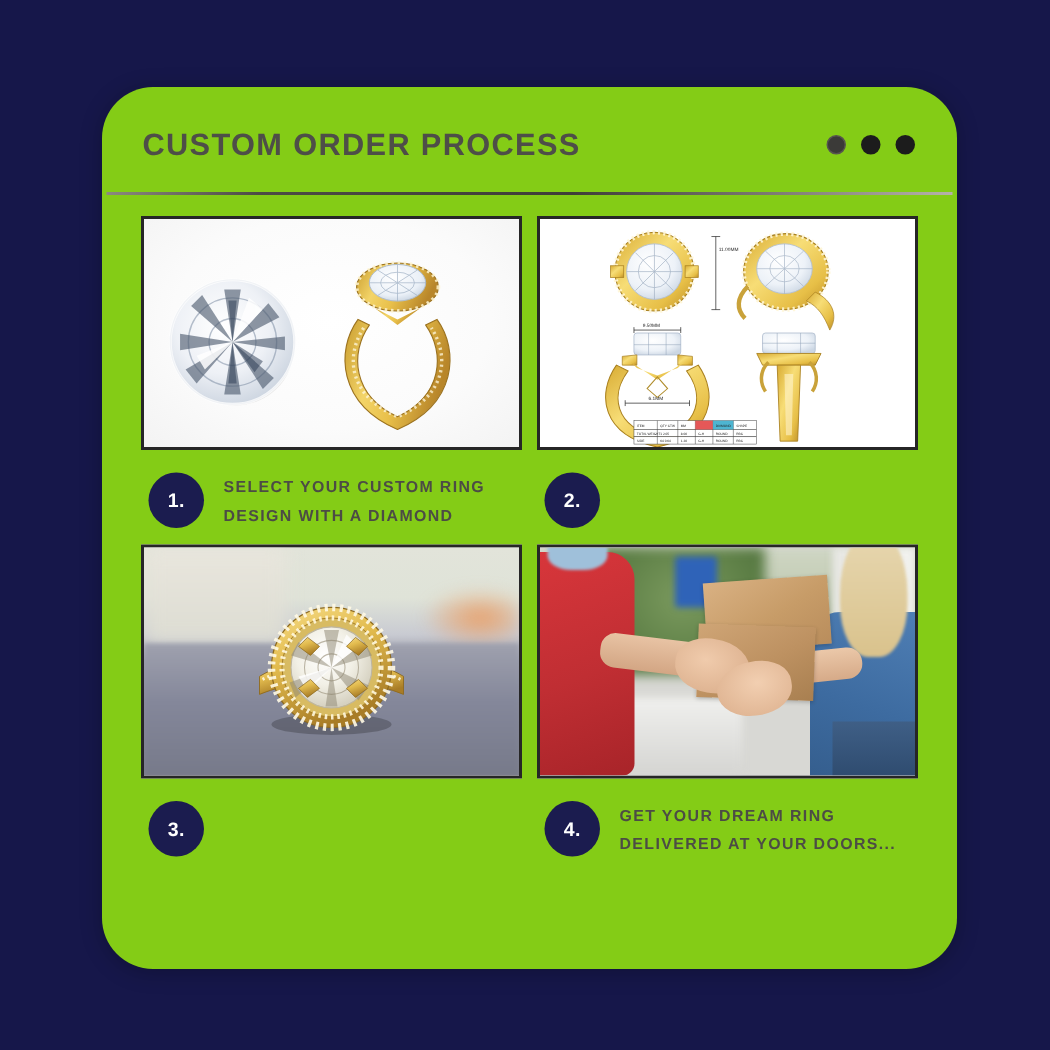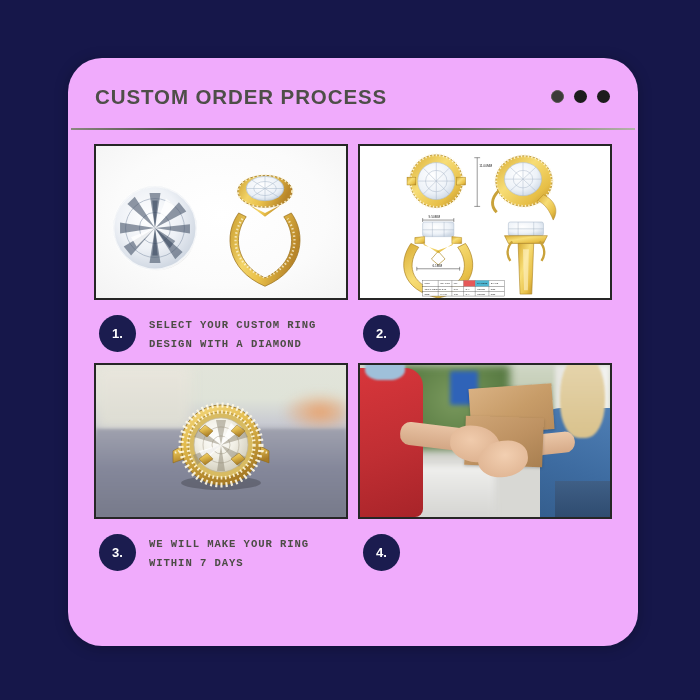--- a/index.html
+++ b/index.html
@@ -23,21 +23,21 @@
     background: #16174a;
   }
 
   
   .card {
     position: absolute;
     left: 68px;
     top: 58px;
     width: 570px;
     height: 588px;
-    background: #f0abfc;
+    background: #84cc16;
     border-radius: 34px;
     box-shadow: 0 2px 14px rgba(0,0,0,0.25);
     overflow: hidden;
   }
 
   
   .card-header {
     position: absolute;
     left: 0; top: 0;
     width: 100%;
@@ -130,21 +130,20 @@
 
   .step-text {
     font-size: 10.6px;
     font-weight: bold;
     letter-spacing: 0.92px;
     line-height: 18.5px;
     color: #4c4c45;
     text-transform: uppercase;
     padding-top: 2px;
     max-width: 185px;
-    font-family: Liberation Mono, monospace;
   }
 
   
   .art1 { position: absolute; inset: 0; background:
       radial-gradient(ellipse at 50% 45%, #ffffff 0%, #fbfbfb 60%, #f3f3f3 100%); }
 
   .gem-stone {
     position: absolute;
     left: 13px; top: 36px;
     width: 92px; height: 92px;
@@ -508,21 +507,20 @@
                 <path d="M44 30 L52 36 L46 42 L38 36 Z"></path>
                 <path d="M76 30 L84 36 L78 42 L70 36 Z"></path>
                 <path d="M44 70 L52 64 L46 58 L38 64 Z"></path>
                 <path d="M76 70 L84 64 L78 58 L70 64 Z"></path>
               </g>
             </svg>
           </div>
         </div>
         <div class="step-caption">
           <div class="step-badge">3.</div>
-          <div class="step-text">WE WILL MAKE YOUR RING WITHIN 7 DAYS</div>
         </div>
       </div>
 
       <div class="step">
         <div class="step-media">
           <div class="art4">
             <div class="a4-sky"></div>
             <div class="a4-green"></div>
             <div class="a4-sign"></div>
             <div class="a4-wall"></div>
@@ -536,18 +534,19 @@
             <div class="a4-arm-l"></div>
             <div class="a4-arm-r"></div>
             <div class="a4-box1"></div>
             <div class="a4-box2"></div>
             <div class="a4-hand-l"></div>
             <div class="a4-hand-r"></div>
           </div>
         </div>
         <div class="step-caption">
           <div class="step-badge">4.</div>
+          <div class="step-text">GET YOUR DREAM RING DELIVERED AT YOUR DOORS...</div>
         </div>
       </div>
 
     </div>
   </div>
 </div>
 
 </body></html>

